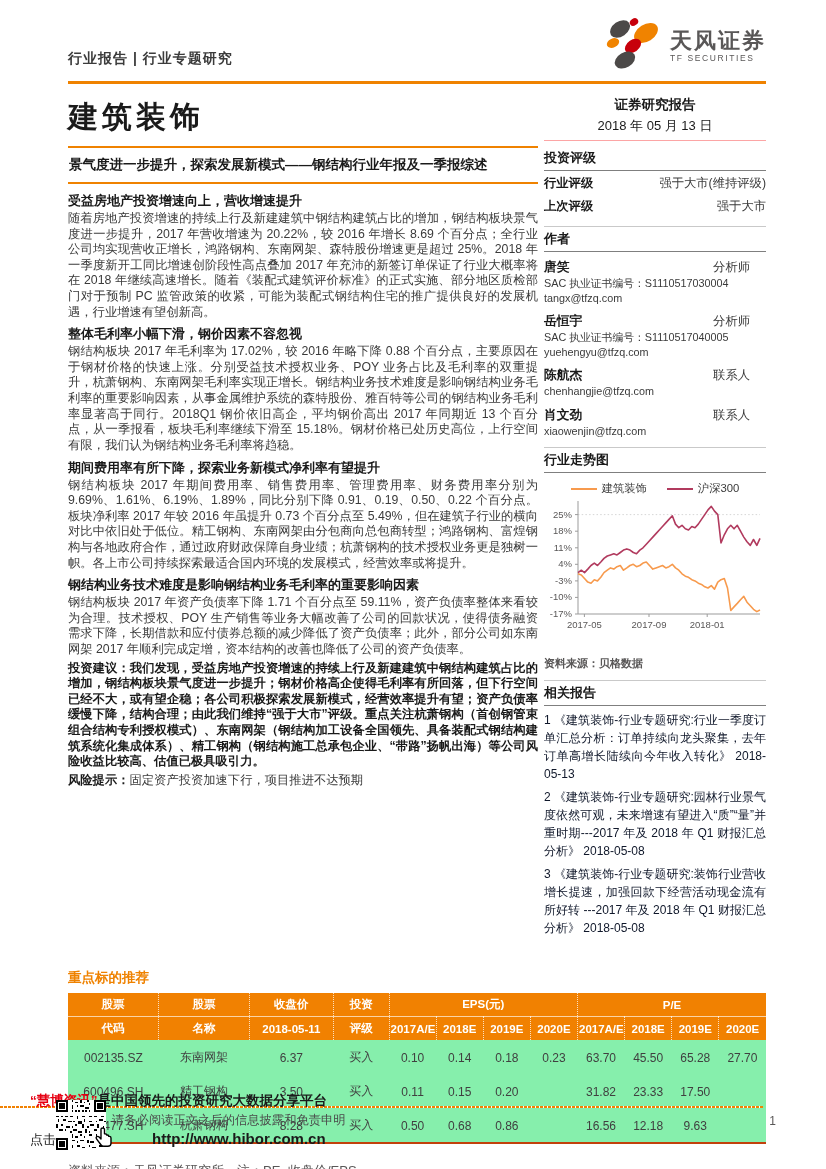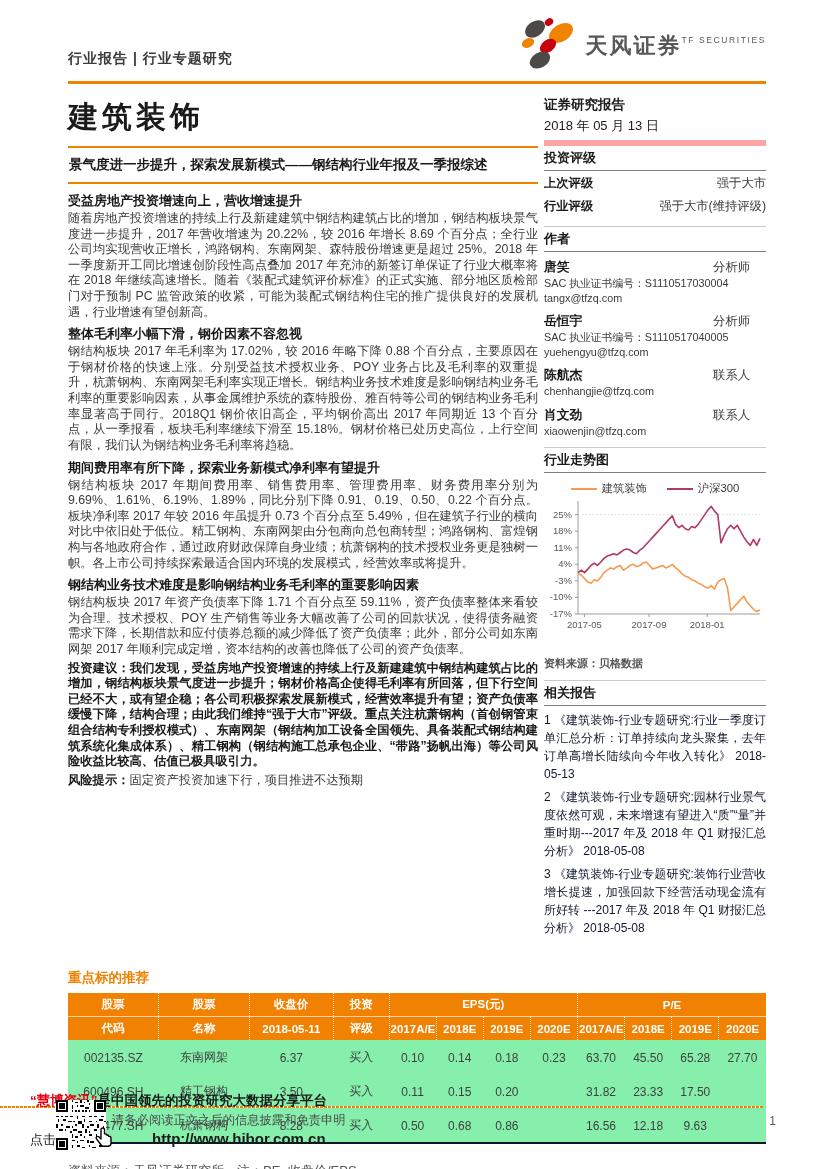--- a/index.html
+++ b/index.html
@@ -8,29 +8,29 @@
     position:relative; width:826px; height:1169px; margin:0 auto;
     background:#ffffff; overflow:hidden;
     font-family:"Liberation Sans","DejaVu Sans",sans-serif; color:#3a3a3a;
   }
   .content { padding:16px 60px 0 68px; }
 
   
   .top-row { display:flex; justify-content:space-between; align-items:flex-end; }
   .report-type { font-size:14px; font-weight:bold; color:#3c3c3c; padding-bottom:12px; letter-spacing:1px; }
   .brand { display:flex; align-items:center; gap:9px; padding-bottom:4px; }
-  .brand-text { display:flex; line-height:1.05; }
+  .brand-text { display:flex; flex-direction:column; line-height:1.05; }
   .brand-cn { font-size:22px; font-weight:bold; color:#595757; letter-spacing:2px; }
   .brand-en { font-size:8.5px; color:#595757; letter-spacing:1.6px; margin-top:2px; }
   .top-divider { height:3px; background:#EF8200; margin-top:1px; }
 
   
   .title-row { display:flex; align-items:flex-start; }
   .page-title { font-size:30px; font-weight:bold; color:#1a1a1a; letter-spacing:4px; padding:13px 0 8px; width:476px; }
-  .report-label-block { margin-left:auto; width:222px; text-align:left; padding-top:12px; border-bottom:6px solid #fca5a5; }
+  .report-label-block { margin-left:auto; width:222px; text-align:center; padding-top:12px; border-bottom:1px solid #fca5a5; }
   .report-label { font-size:13.5px; font-weight:bold; color:#1a1a1a; }
   .report-date { font-size:13px; color:#1a1a1a; padding:3px 0 5px; }
 
   
   .cols { display:flex; }
   .col-left { width:470px; }
   .col-right { width:222px; margin-left:auto; }
 
   .subtitle-box { border-top:2px solid #EF8200; border-bottom:2px solid #EF8200;
     padding:8px 1px; font-size:13.5px; font-weight:bold; color:#1a1a1a; margin-bottom:8px; }
@@ -58,21 +58,21 @@
   .legend-row { display:flex; justify-content:center; gap:20px; margin:8px 0 0; font-size:11.3px; color:#3a3a3a; }
   .legend-item { display:flex; align-items:center; gap:5px; }
   .lg-line { display:inline-block; width:26px; height:2px; }
   .chart-source { font-size:11px; color:#595757; margin:6px 0 2px;font-weight:bold; }
 
   .rel-item { font-size:12px; line-height:1.48; text-align:justify; margin:6px 0; color:#0f172a; cursor:pointer; }
 
   
   .table-block { margin-top:26px; }
   .table-title { font-size:13.5px; font-weight:bold; color:#EF8200; margin-bottom:6px; }
-  table.rec { width:698px; border-collapse:collapse; table-layout:fixed; border-bottom:2px solid #0f172a; }
+  table.rec { width:698px; border-collapse:collapse; table-layout:fixed; border-bottom:2px solid #c2410c; }
   table.rec col.c-code { width:13%; } table.rec col.c-name { width:13%; }
   table.rec col.c-price { width:12%; } table.rec col.c-rate { width:8%; }
   table.rec col.c-num { width:6.75%; }
   table.rec thead th { background:#F18101; color:#fff; font-size:11.5px; font-weight:bold;
     padding:4px 1px; border-left:1px dotted rgba(255,255,255,.75); border-bottom:1px solid rgba(255,255,255,.65); }
   table.rec thead th:first-child { border-left:none; }
   table.rec thead tr:last-child th { border-bottom:none; }
   table.rec tbody td { text-align:center; font-size:12px; color:#404040; padding:9px 1px 8px; background:#86efac; }
   .table-note { font-size:13px; color:#595757; margin-top:18px; }
 
@@ -139,26 +139,26 @@
             <p class="sec-p">钢结构板块 2017 年资产负债率下降 1.71 个百分点至 59.11%，资产负债率整体来看较为合理。技术授权、POY 生产销售等业务大幅改善了公司的回款状况，使得债务融资需求下降，长期借款和应付债券总额的减少降低了资产负债率；此外，部分公司如东南网架 2017 年顺利完成定增，资本结构的改善也降低了公司的资产负债率。</p>
           </div>
         <p class="advice">投资建议：我们发现，受益房地产投资增速的持续上行及新建建筑中钢结构建筑占比的增加，钢结构板块景气度进一步提升；钢材价格高企使得毛利率有所回落，但下行空间已经不大，或有望企稳；各公司积极探索发展新模式，经营效率提升有望；资产负债率缓慢下降，结构合理；由此我们维持“强于大市”评级。重点关注杭萧钢构（首创钢管束组合结构专利授权模式）、东南网架（钢结构加工设备全国领先、具备装配式钢结构建筑系统化集成体系）、精工钢构（钢结构施工总承包企业、“带路”扬帆出海）等公司风险收益比较高、估值已极具吸引力。</p>
         <p class="risk"><b>风险提示：</b><span>固定资产投资加速下行，项目推进不达预期</span></p>
       </div>
 
       <div class="col-right">
         <div class="r-sec first">
           <div class="r-head">投资评级</div>
           <div class="rating-row">
+            <span class="rating-label">行业评级</span>
+            <span class="rating-value">强于大市(维持评级)</span>
+          </div>
+          <div class="rating-row">
             <span class="rating-label">上次评级</span>
             <span class="rating-value">强于大市</span>
-          </div>
-          <div class="rating-row">
-            <span class="rating-label">行业评级</span>
-            <span class="rating-value">强于大市(维持评级)</span>
           </div>
         </div>
 
         <div class="r-sec">
           <div class="r-head">作者</div>
           <div>
               <div class="author">
                 <div class="a-row">
                   <span class="a-name">唐笑</span>
                   <span class="a-role">分析师</span>

